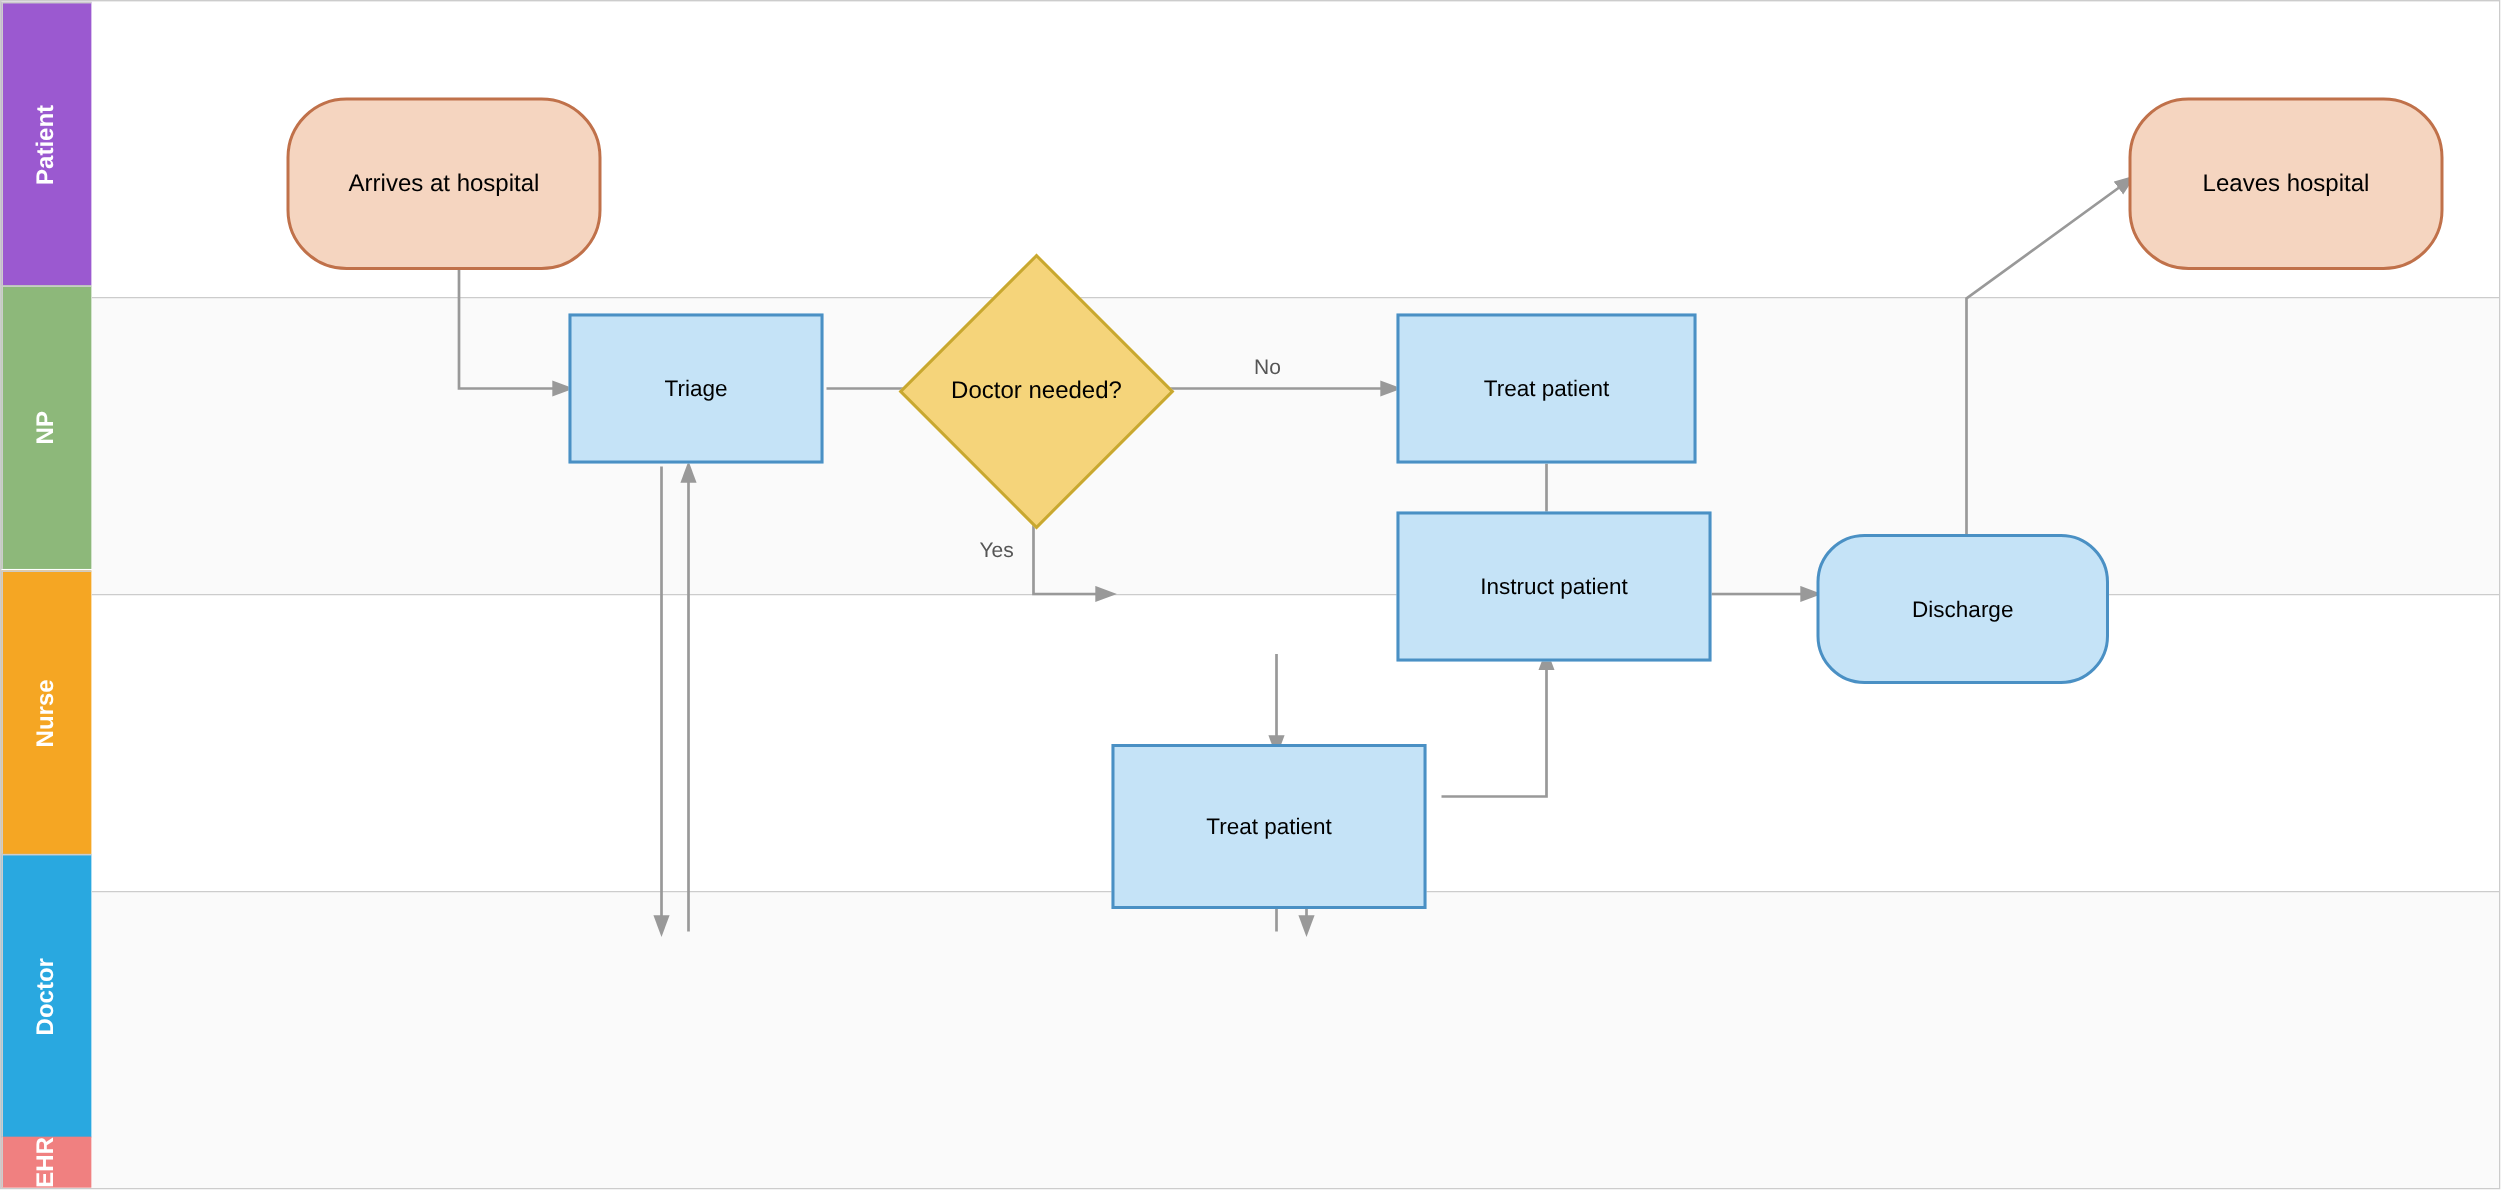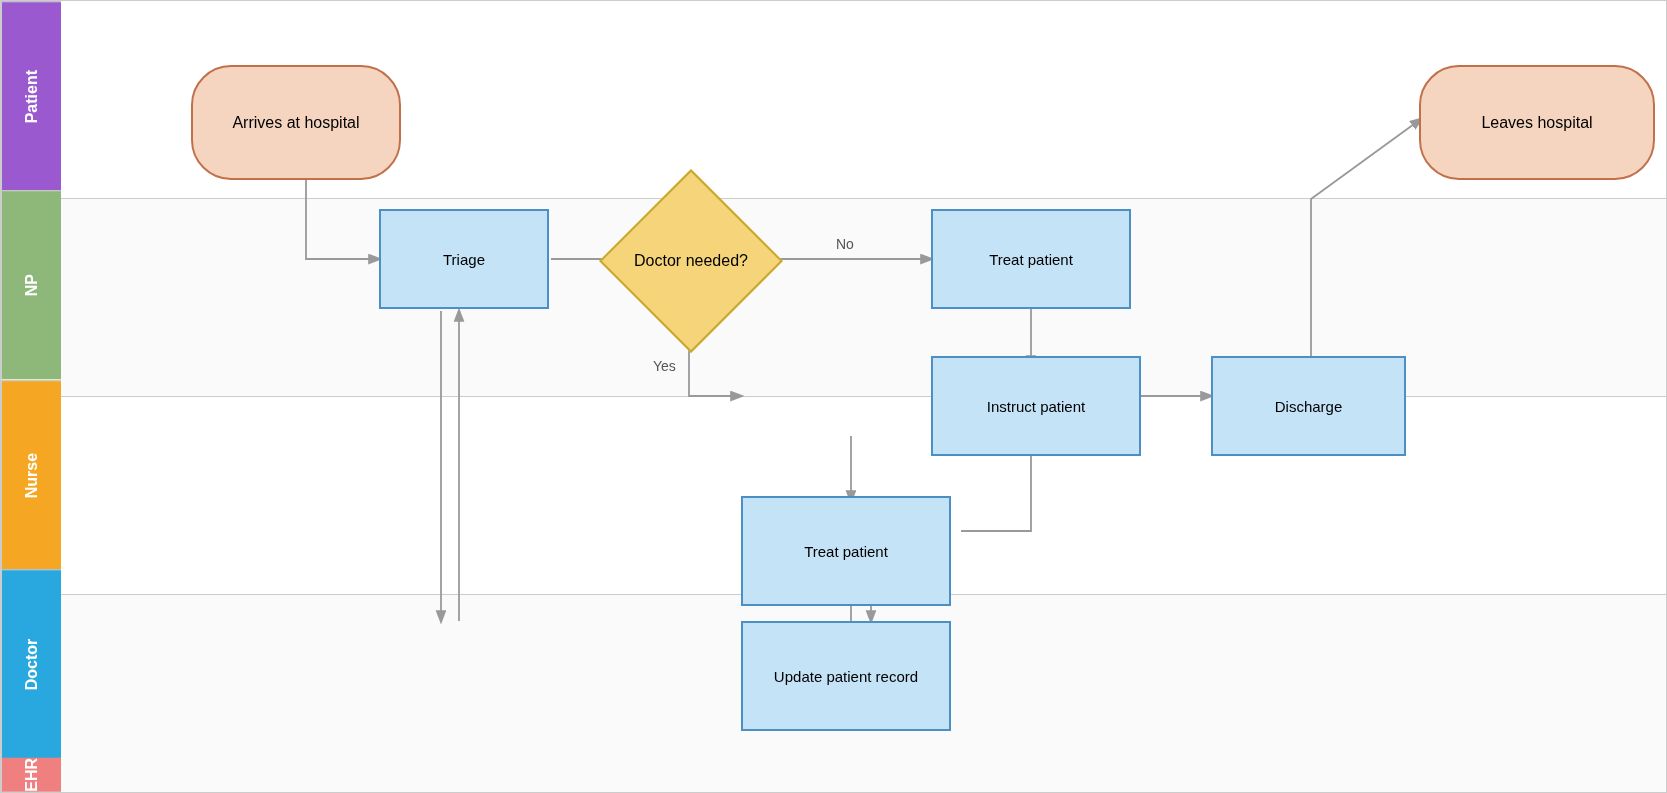--- a/index.html
+++ b/index.html
@@ -220,49 +220,46 @@
       <polyline class="arrow-line" points="380,310 380,620"></polyline>
 
       <line class="arrow-line" x1="790" y1="620" x2="790" y2="574"></line>
       <line class="arrow-line" x1="810" y1="574" x2="810" y2="620"></line>
     </svg>
 
     <div class="node node-terminal" style="left:130px; top:64px; width:210px; height:115px;">
       <span>Arrives at hospital</span>
     </div>
 
-    <div class="node node-terminal" style="left:1358px; top:64px; width:236px; height:115px;">
+    <div class="node node-terminal" style="left:1358px; top:64px; width:210px; height:115px;">
       <span>Leaves hospital</span>
     </div>
 
     <div class="node node-process" style="left:318px; top:208px; width:170px; height:100px;">
       <span>Triage</span>
     </div>
 
     <div class="node node-diamond" style="left:560px; top:190px; width:140px; height:140px;">
       <div class="diamond-inner"></div>
       <span class="diamond-text">Doctor needed?</span>
     </div>
 
     <div class="node node-process" style="left:870px; top:208px; width:200px; height:100px;">
       <span>Treat patient</span>
     </div>
 
 
-    <div class="node node-process" style="left:870px; top:355px; width:210px; height:100px;">
+    <div class="node node-process" style="left:870px; top:340px; width:210px; height:100px;">
       <span>Instruct patient</span>
     </div>
 
-    <div class="node node-process" style="left:1150px; top:355px; width:195px; height:100px;">
+    <div class="node node-process" style="left:1150px; top:355px; width:195px; height:100px;border-radius:32px;">
       <span>Discharge</span>
     </div>
 
     <div class="node node-process" style="left:680px; top:495px; width:210px; height:110px;">
       <span>Treat patient</span>
     </div>
 
 
-    <div class="node node-process" style="left:680px; top:620px; width:210px; height:110px;">
-      <span>Update patient record</span>
-    </div>
 
   </div>
 </div>
 
 </body></html>

